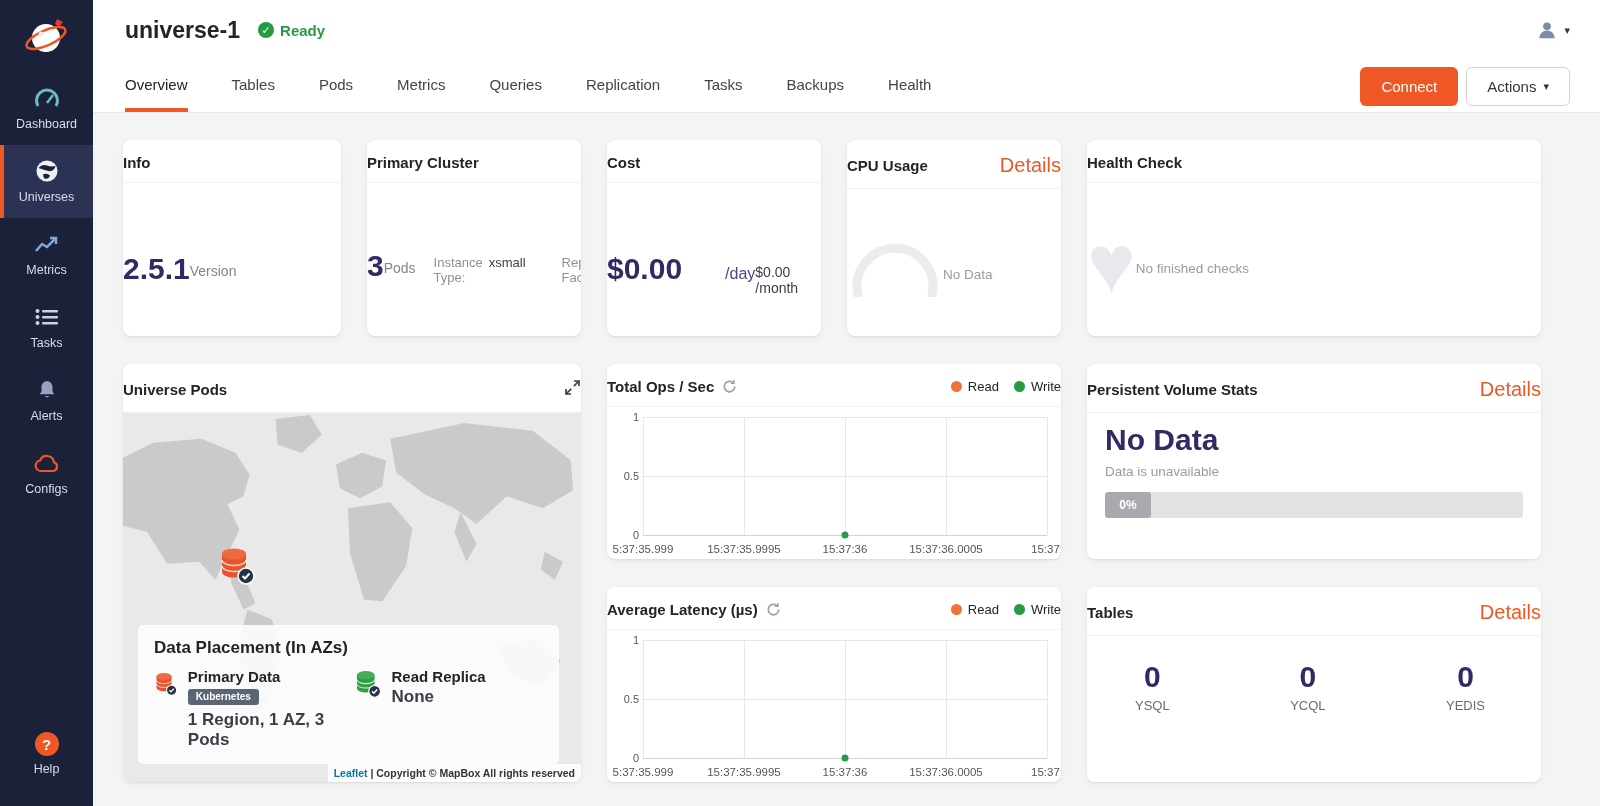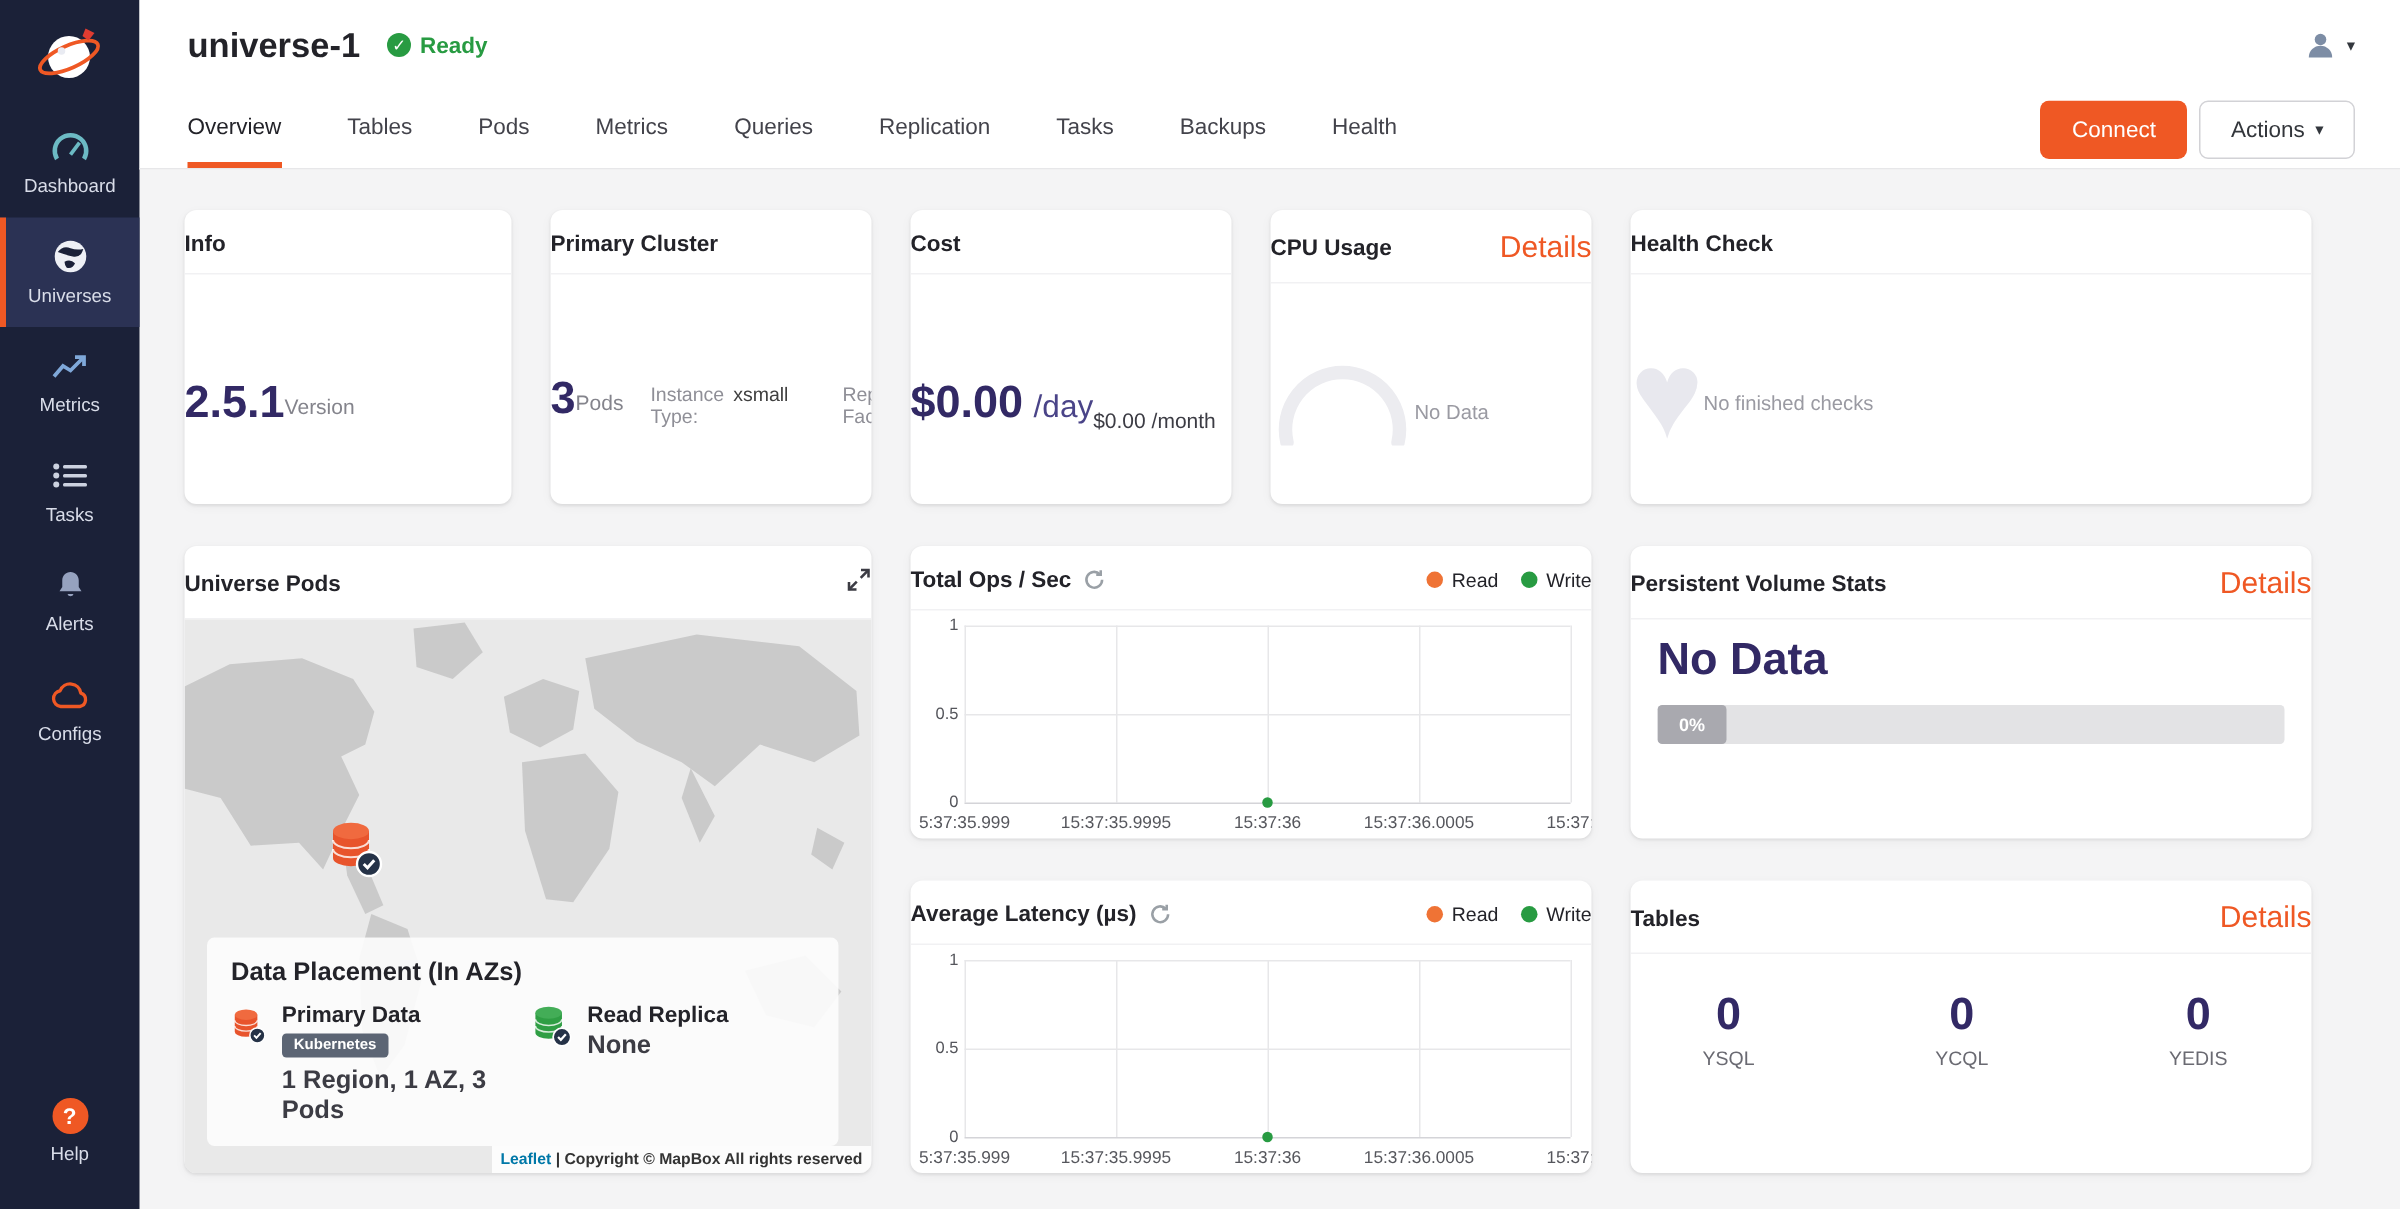--- a/index.html
+++ b/index.html
@@ -44,21 +44,21 @@
   .details-link { margin-left:auto; color:#ef5824; font-size:20px; cursor:pointer; }
 
   .big { font-size:30px; font-weight:bold; color:#322965; }
 
   .stat-body { flex:1; display:flex; flex-direction:row; align-items:center; padding-top:18px; }
   .stat-label { font-size:14px; color:#84848c; margin-top:5px; }
   .kv { width:100%; padding:0 18px; font-size:13px; margin-top:8px; display:flex; gap:6px; }
   .kv .k { color:#8f8f97; }
   .kv .v { color:#404040; }
   .cost-line { display:flex; align-items:baseline; gap:7px; }
-  .cost-unit { font-size:21px; color:#4a4488; font-weight:normal; }
+  .cost-unit { font-size:16px; color:#4a4488; font-weight:normal;margin-left:36px; }
   .cost-month { margin-top:22px; font-size:14px; color:#3c3c44; }
   .nodata-txt { font-size:13.5px; color:#9a9aa2; margin-top:10px; }
   .heart { font-size:82px; line-height:.85; color:#e8e8ee; }
 
   
   .map-card { grid-column:1 / span 2; grid-row:2 / span 2; }
   .map-body { position:relative; flex:1; background:#e9e9e9; overflow:hidden; }
   .map-svg { position:absolute; inset:0; width:100%; height:100%; }
   .map-marker { position:absolute; left:95px; top:132px; }
   .placement-panel { position:absolute; left:15px; right:22px; bottom:18px; background:rgba(252,252,252,.92); border-radius:5px; padding:13px 16px 14px; }
@@ -409,20 +409,21 @@
           </div>
         </div>
 
         <div class="card vol-card">
           <div class="card-head">
             <span class="card-title">Persistent Volume Stats</span>
             <span class="details-link">Details</span>
           </div>
           <div class="vol-body">
             <div class="big">No Data</div>
+            <div class="vol-sub">Data is unavailable</div>
             <div class="pv-bar">
               <span class="pv-chip">0%</span>
             </div>
           </div>
         </div>
 
         <div class="card chart-lat">
           <div class="card-head">
             <span class="card-title">Average Latency (µs)</span>
             <span class="refresh">

